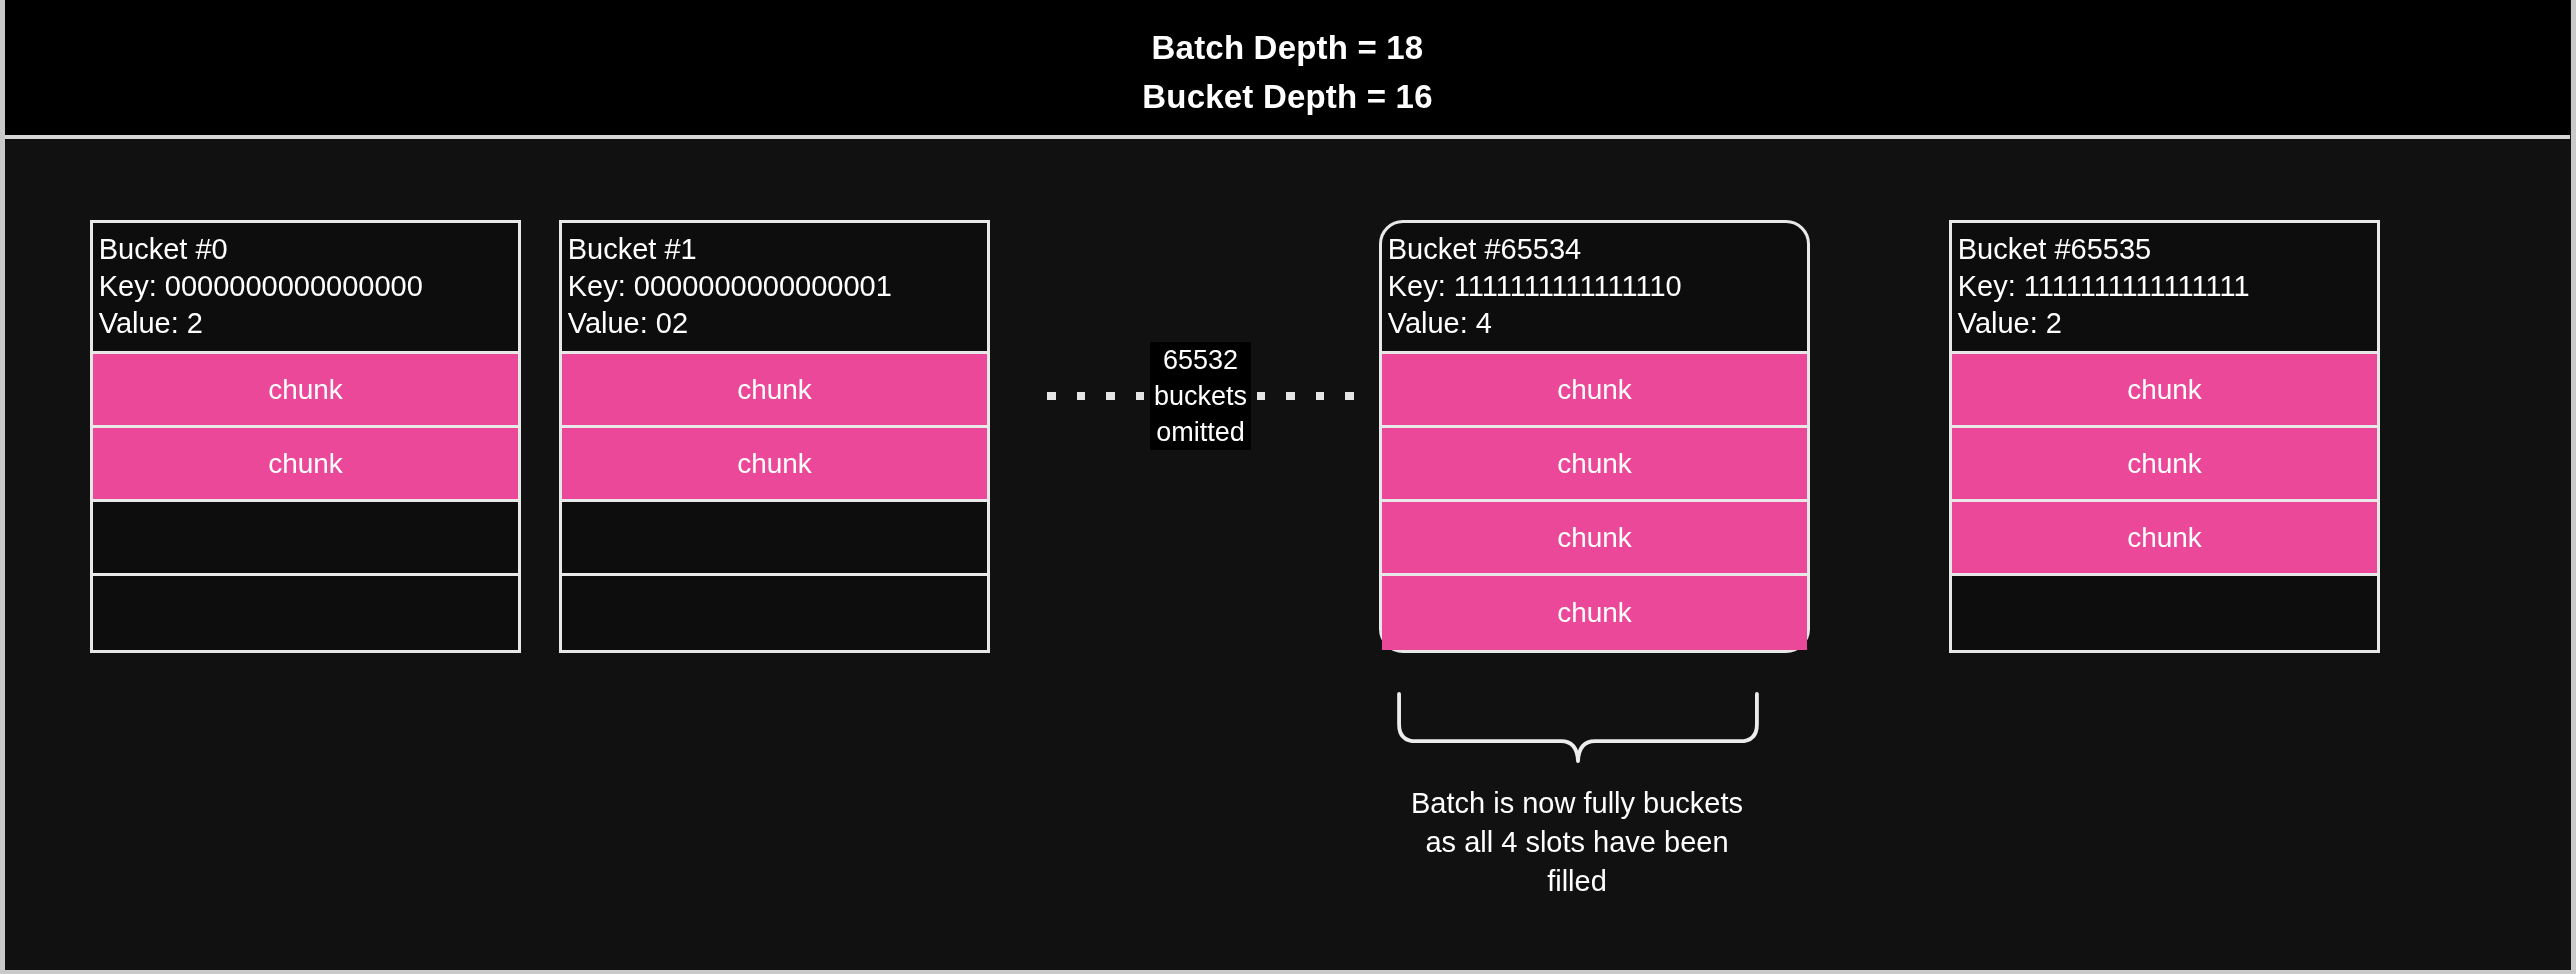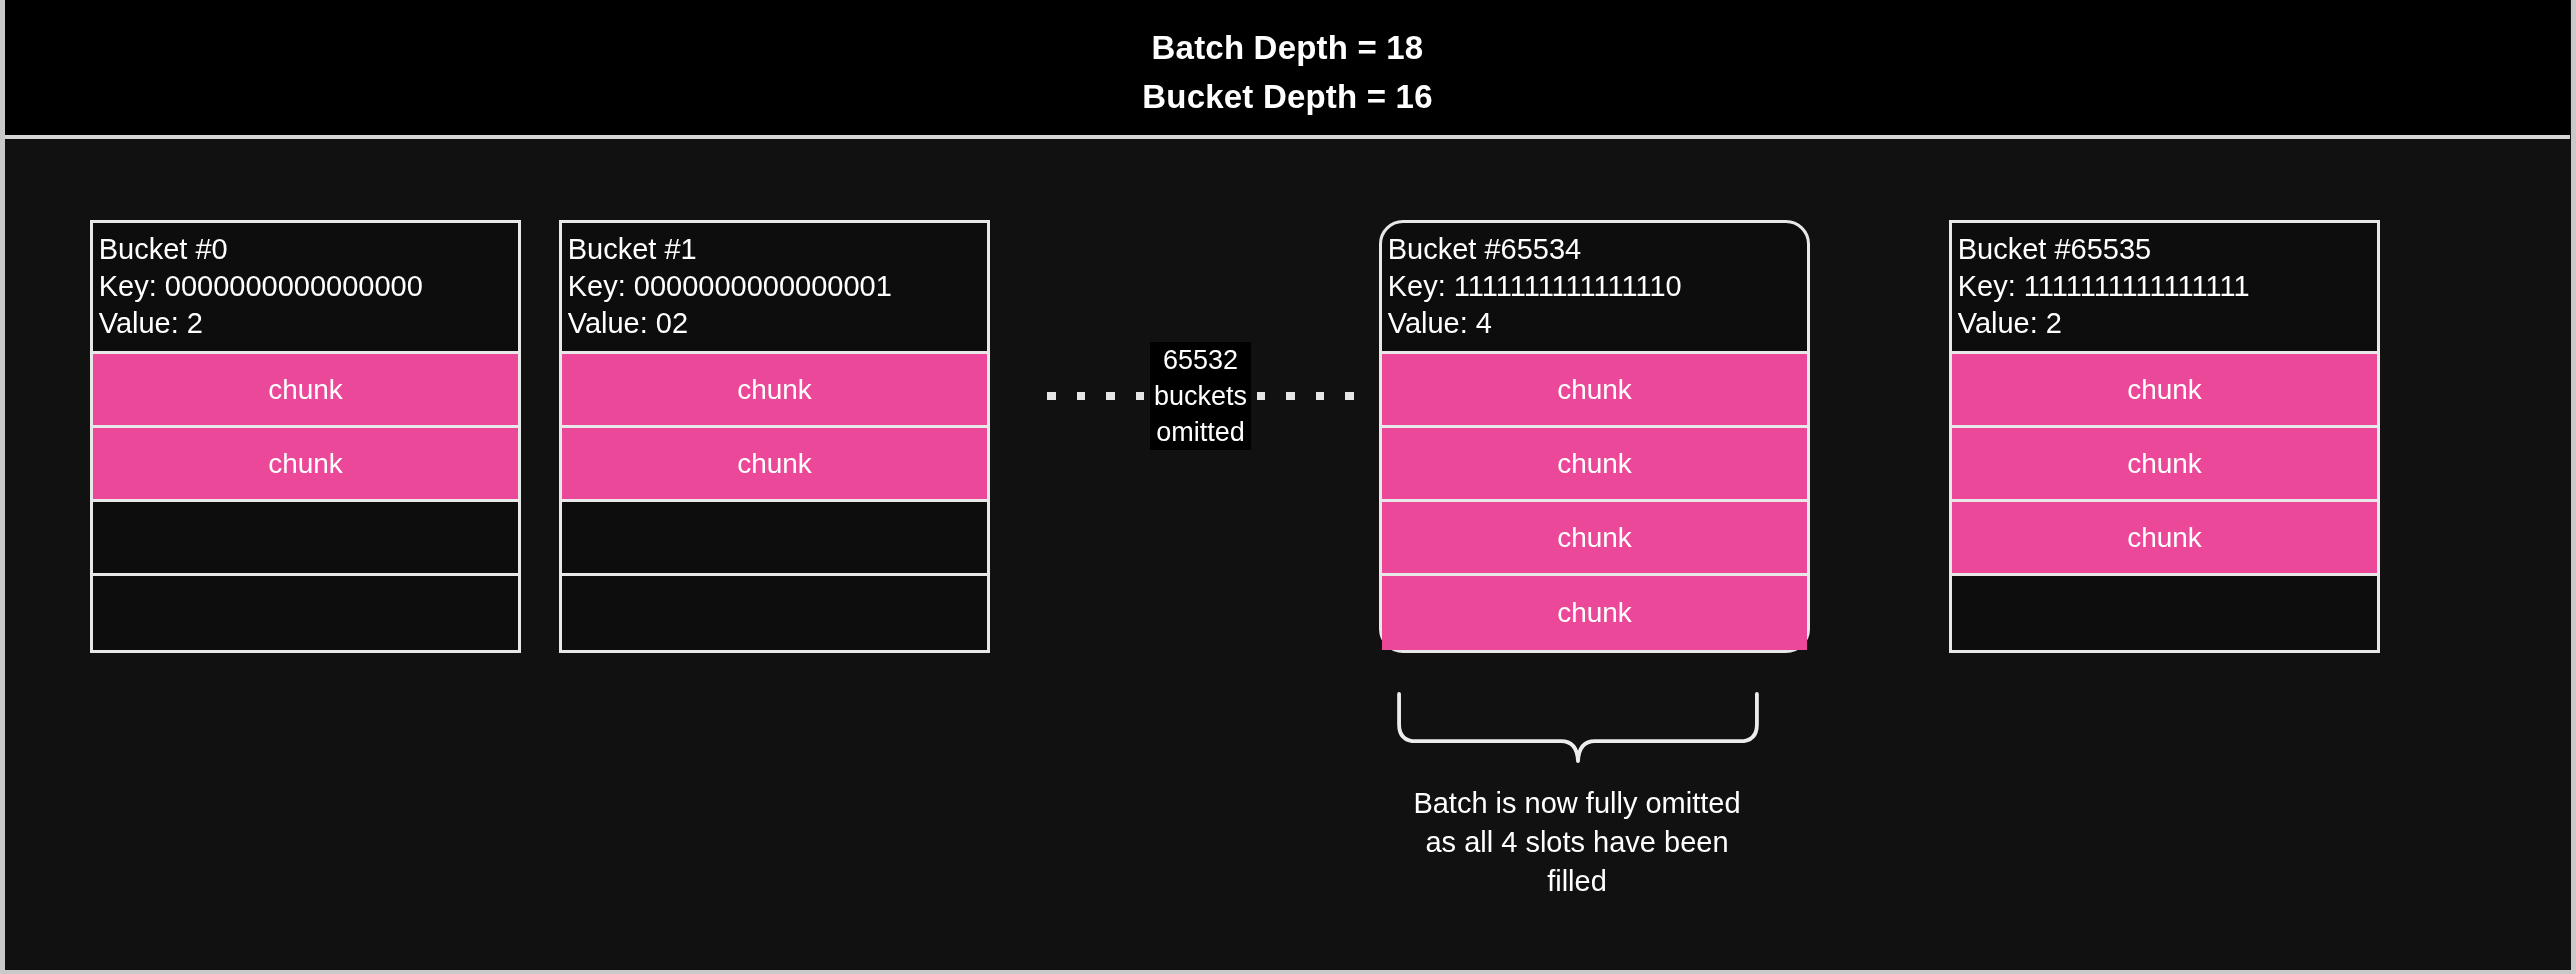--- a/index.html
+++ b/index.html
@@ -276,20 +276,20 @@
       </div>
     </div>
 
     <div id="brace-wrap">
       <svg viewBox="0 0 390 75" xmlns="http://www.w3.org/2000/svg">
         <path d="M6,2 L6,34 Q6,52 24,52 L177,52 Q194,52 195,73 Q196,52 213,52 L366,52 Q384,52 384,34 L384,2" fill="none" stroke="#ededed" stroke-width="4" stroke-linecap="round" stroke-linejoin="round"></path>
       </svg>
     </div>
 
     <div id="caption">
-      <div>Batch is now fully omitted</div>
+      <div>Batch is now fully buckets</div>
       <div>as all 4 slots have been</div>
       <div>filled</div>
     </div>
 
   </div>
 </div>
 
 
 </body></html>

